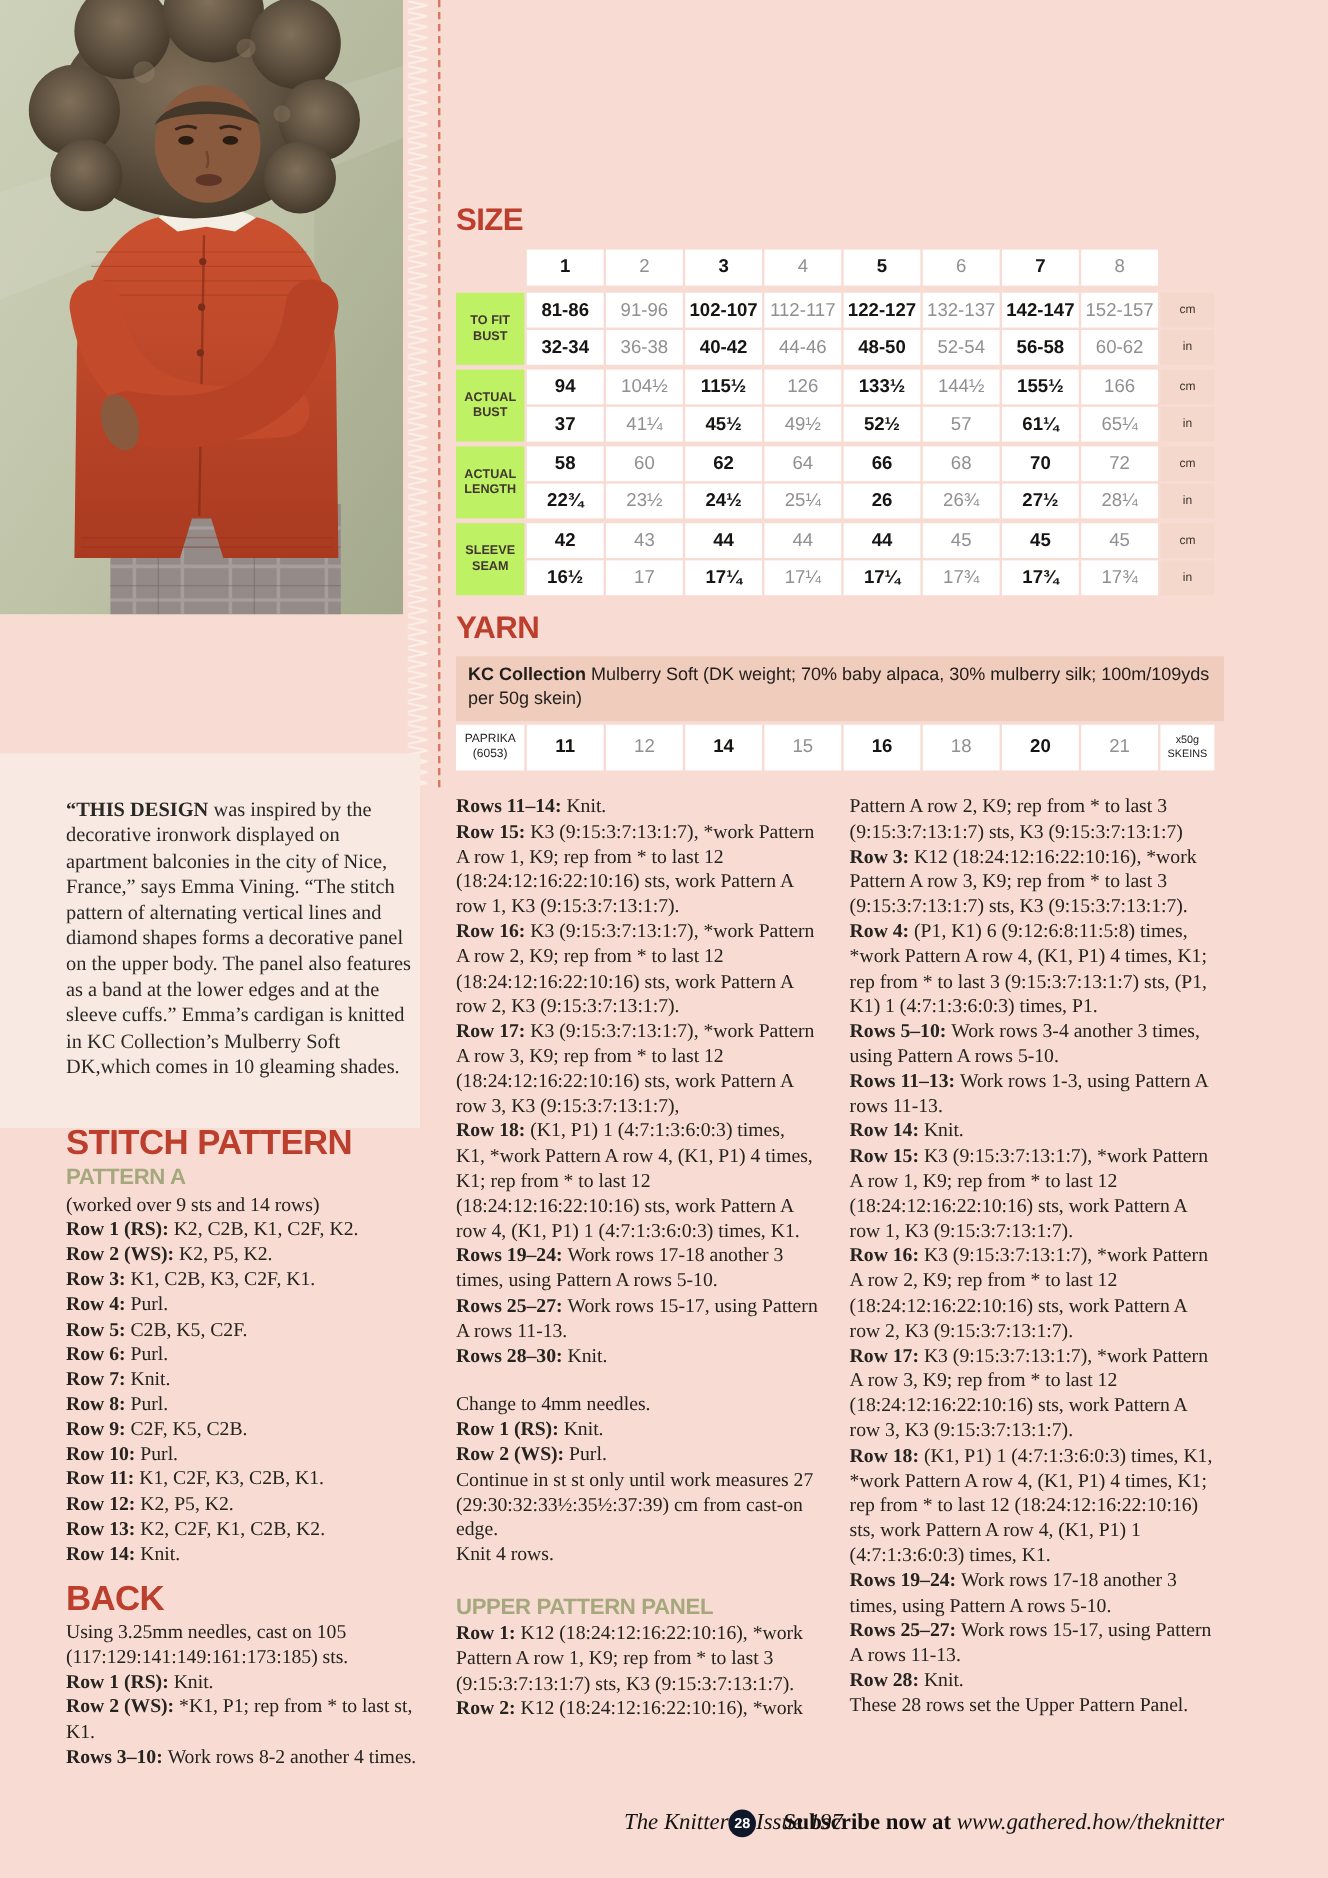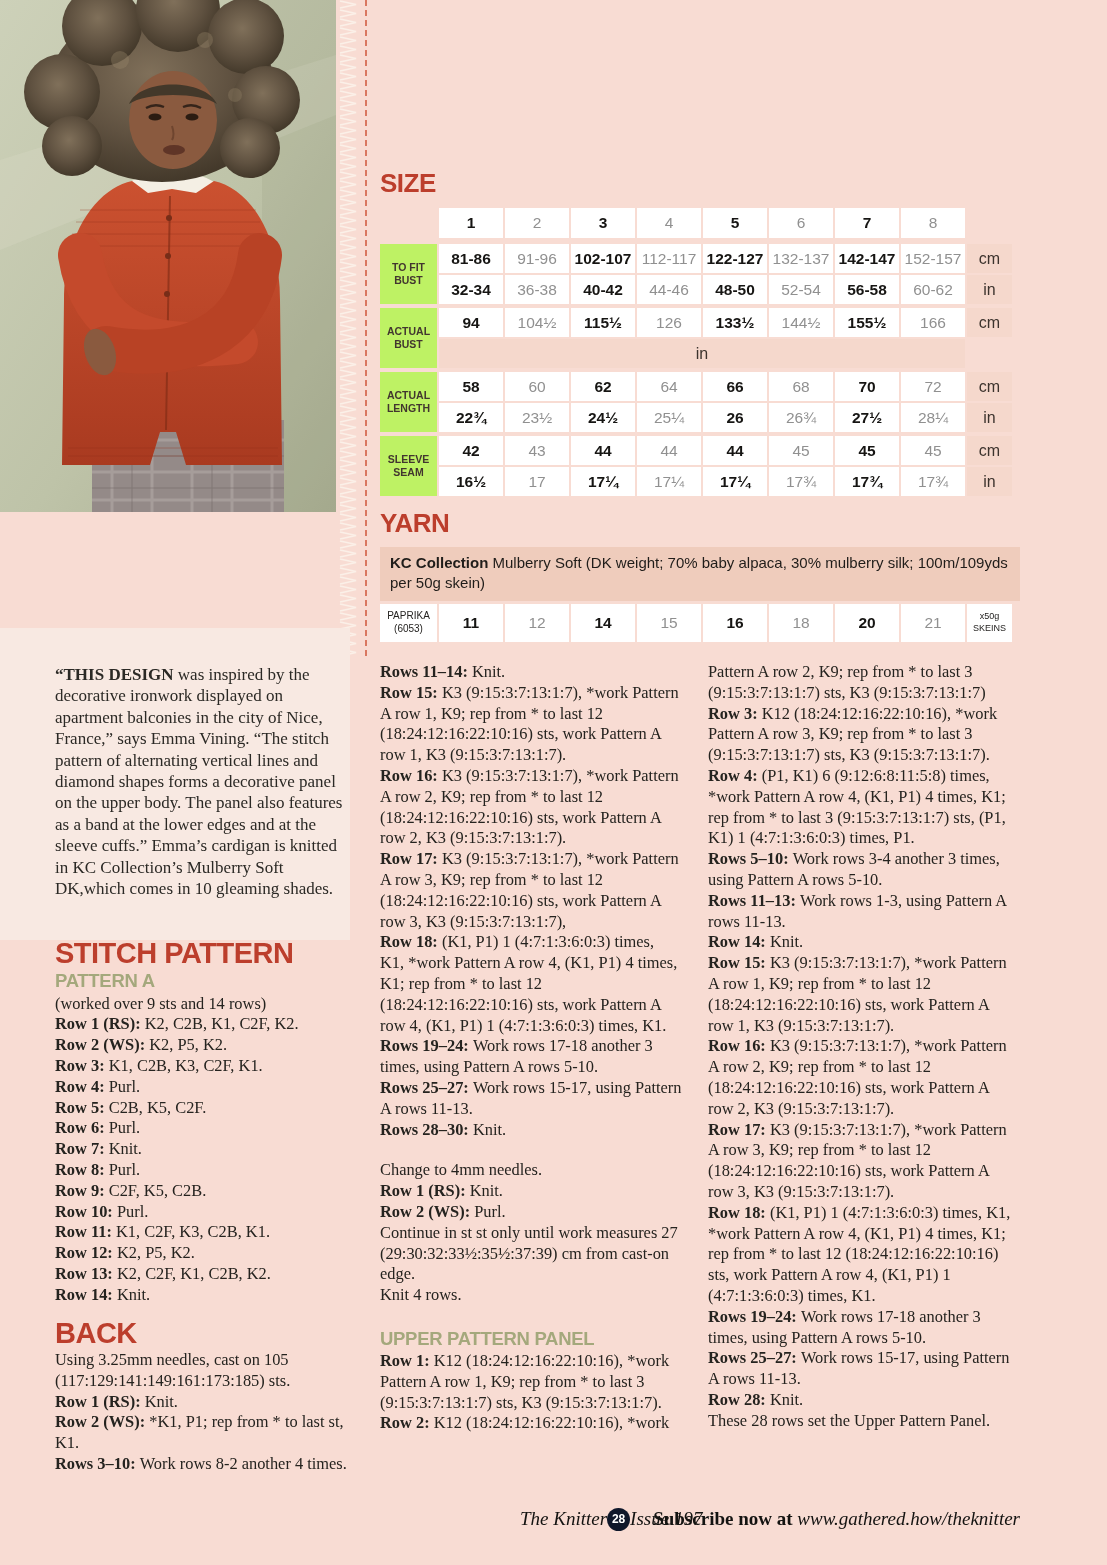--- a/index.html
+++ b/index.html
@@ -47,21 +47,21 @@
   .tlabel { grid-row:1 / 3; background:#bef264; display:flex; align-items:center;
     justify-content:center; text-align:center;
     font-family:"Liberation Sans", sans-serif; font-size:10.5px; font-weight:600;
     color:#42362f; line-height:1.2; padding:2px; }
   .vals { display:grid; grid-template-columns:repeat(8,64px); gap:2px; }
   .cell { background:#fff; display:flex; align-items:center; justify-content:center;
     font-family:"Liberation Sans", sans-serif; font-size:15.5px; font-weight:700;
     color:#161513; }
   .cell.dim { color:#909090; font-weight:400; }
   .unit { background:#f5d8cc; display:flex; align-items:center; justify-content:center;
-    font-family:"Liberation Sans", sans-serif; font-size:16px; color:#3c332d; }
+    font-family:"Liberation Sans", sans-serif; font-size:10px; color:#3c332d; }
   .unit.blank, .tlabel.blank { background:transparent; }
 
   
   .yarn-section { position:absolute; left:380px; top:508px; width:640px; }
   .yarn-section h2 { font-size:26px; margin-bottom:8px; }
   .yarn-band { background:#efccbc; padding:6px 10px 7px;
     font-family:"Liberation Sans", sans-serif; font-size:15px; color:#201d1a;
     line-height:1.35; margin-bottom:3px; }
   .yarn-band b { font-weight:700; }
   .yarn-row { display:grid; grid-template-columns:57px 526px 45px; gap:2px;
@@ -262,20 +262,31 @@
       <div class="cell">94</div>
           <div class="cell dim">104½</div>
           <div class="cell">115½</div>
           <div class="cell dim">126</div>
           <div class="cell">133½</div>
           <div class="cell dim">144½</div>
           <div class="cell">155½</div>
           <div class="cell dim">166</div>
         </div>
       <div class="unit">cm</div>
+      <div class="vals">
+
+      <div class="cell">37</div>
+          <div class="cell dim">41¼</div>
+          <div class="cell">45½</div>
+          <div class="cell dim">49½</div>
+          <div class="cell">52½</div>
+          <div class="cell dim">57</div>
+          <div class="cell">61¼</div>
+          <div class="cell dim">65¼</div>
+        </div>
       <div class="unit">in</div>
     </div>
 
     <div class="tgroup">
       <div class="tlabel">ACTUAL LENGTH</div>
       <div class="vals">
 
       <div class="cell">58</div>
           <div class="cell dim">60</div>
           <div class="cell">62</div>

